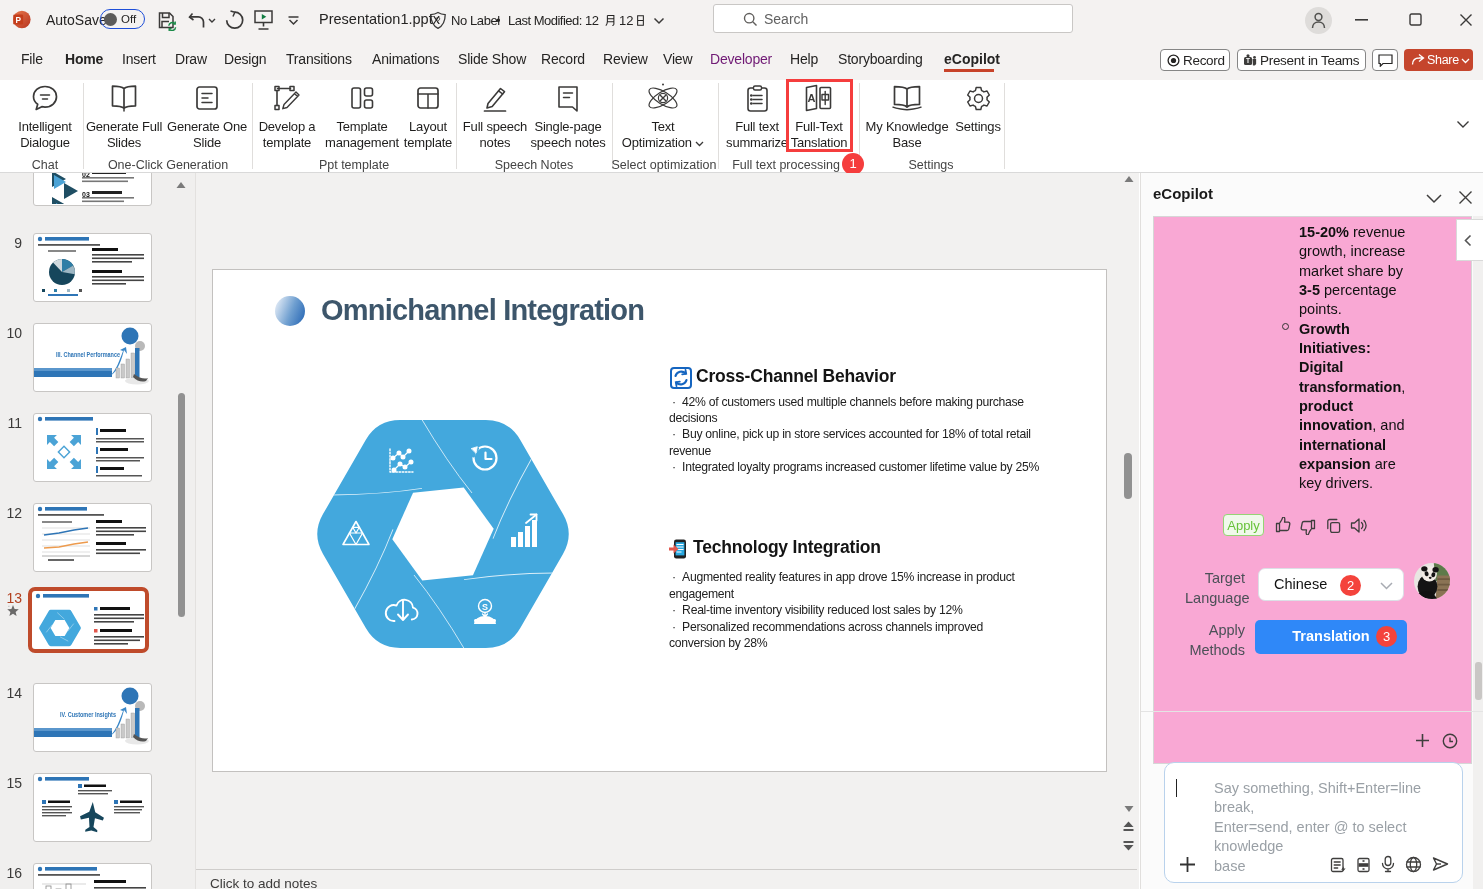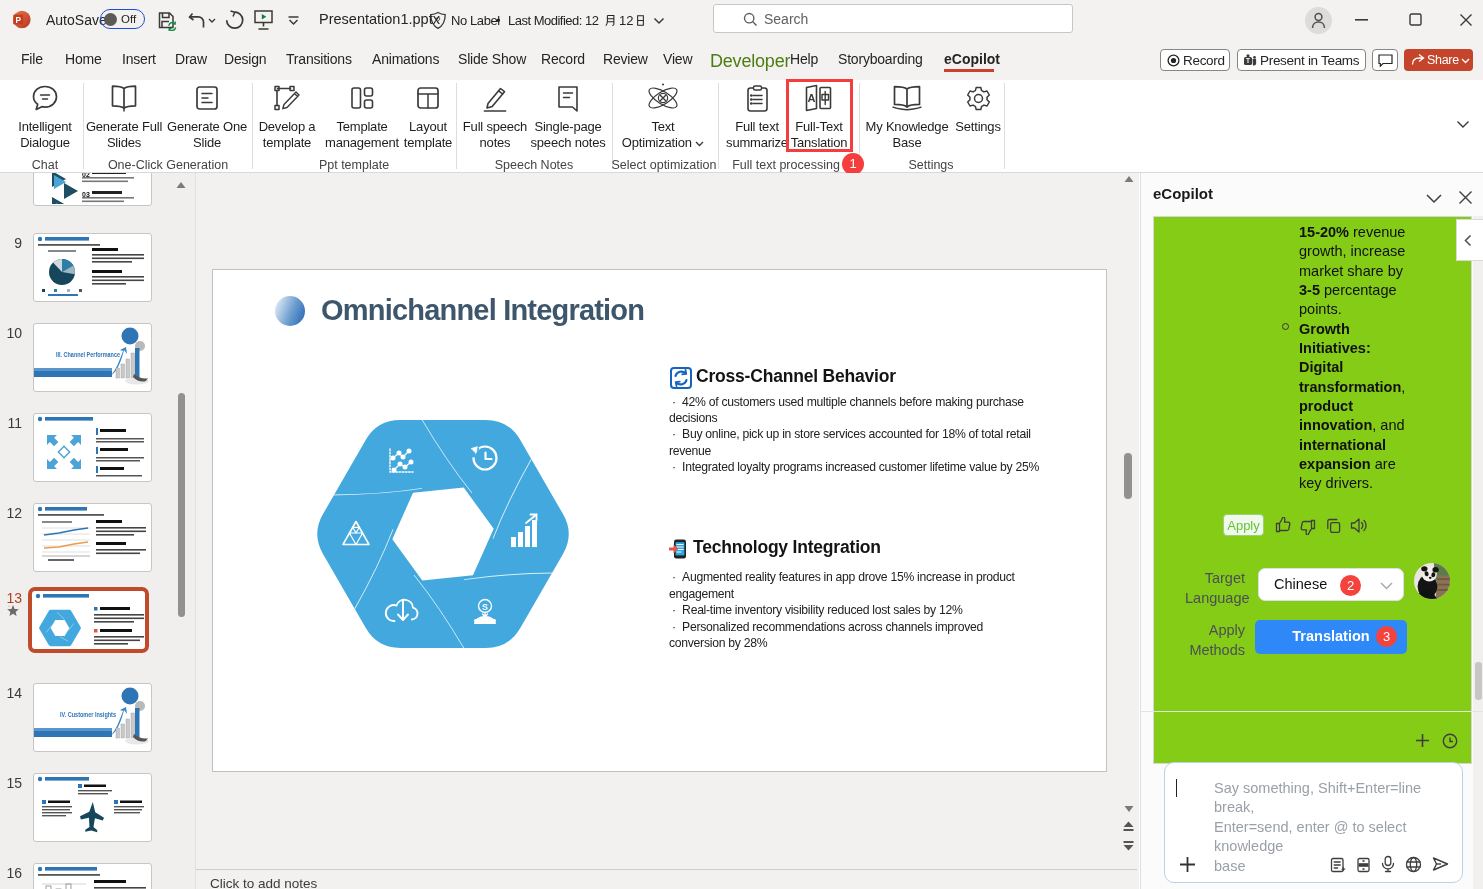--- a/index.html
+++ b/index.html
@@ -18,21 +18,21 @@
 
 #leftpanel { left:0; top:173px; width:195px; height:716px; background:#f0efee; overflow:hidden; }
 .thumbnum { position:absolute; font-size:14px; color:#3b3a39; width:20px; text-align:right;}
 .thumb { position:absolute; left:33px; width:119px; height:69px; background:#fff; border:1px solid #c8c6c4; border-radius:3px; overflow:hidden;}
 
 #editor { left:195px; top:173px; width:944px; height:716px; background:#f2f1f0; }
 #slide { position:absolute; left:17px; top:96px; width:895px; height:503px; background:#fff; border:1px solid #c3c1bf; }
 #notesbar { position:absolute; left:1px; top:696px; width:941px; height:20px; border-top:1px solid #cfcdcb; background:#f2f1f0;}
 
 #rightpanel { left:1140px; top:173px; width:343px; height:716px; background:#fbfbfb; border-left:1px solid #e1dfdd; }
-#convo { position:absolute; left:12px; top:43px; width:319px; height:548px; background:#84cc16; border:1px solid #d6d6d6; }
+#convo { position:absolute; left:12px; top:43px; width:319px; height:548px; background:#f9a8d4; border:1px solid #d6d6d6; }
 .blt { display:inline-block; width:10px; text-align:center; }
 .msg { position:absolute; left:145px; top:6px; width:130px; font-size:14.5px; line-height:19.35px; color:#111; white-space:nowrap; }
 </style>
 </head>
 <body>
 <div id="titlebar" class="abs">
   <svg class="abs" style="left:12px;top:10px" width="19" height="19" viewBox="0 0 23 23">
       <defs>
         <linearGradient id="pptg" x1="0" y1="0" x2="1" y2="1">
           <stop offset="0" stop-color="#e8794e"></stop>
@@ -110,31 +110,31 @@
     </svg>
   <svg class="abs" style="left:1409px;top:13px" width="13" height="13" viewBox="0 0 13 13" fill="none" stroke="#3b3a39" stroke-width="1.4">
       <rect x="1" y="1" width="11" height="11" rx="1.5"></rect>
     </svg>
   <svg class="abs" style="left:1459px;top:13px" width="14" height="14" viewBox="0 0 14 14" fill="none" stroke="#3b3a39" stroke-width="1.4">
       <path d="M1.5 1.5 L12.5 12.5 M12.5 1.5 L1.5 12.5"></path>
     </svg>
 </div>
 <div id="tabrow" class="abs">
   <div class="abs" style="left:21px;top:6px;font-size:14px;letter-spacing:-0.2px;color:#252423;">File</div>
-  <div class="abs" style="left:65px;top:6px;font-size:14px;letter-spacing:-0.2px;color:#252423;">Home</div>
+  <div class="abs" style="left:65px;top:6px;font-size:14px;letter-spacing:-0.2px;color:#252423;font-weight:bold;">Home</div>
   <div class="abs" style="left:122px;top:6px;font-size:14px;letter-spacing:-0.2px;color:#252423;">Insert</div>
   <div class="abs" style="left:175px;top:6px;font-size:14px;letter-spacing:-0.2px;color:#252423;">Draw</div>
   <div class="abs" style="left:224px;top:6px;font-size:14px;letter-spacing:-0.2px;color:#252423;">Design</div>
   <div class="abs" style="left:286px;top:6px;font-size:14px;letter-spacing:-0.2px;color:#252423;">Transitions</div>
   <div class="abs" style="left:372px;top:6px;font-size:14px;letter-spacing:-0.2px;color:#252423;">Animations</div>
   <div class="abs" style="left:458px;top:6px;font-size:14px;letter-spacing:-0.2px;color:#252423;">Slide Show</div>
   <div class="abs" style="left:541px;top:6px;font-size:14px;letter-spacing:-0.2px;color:#252423;">Record</div>
   <div class="abs" style="left:603px;top:6px;font-size:14px;letter-spacing:-0.2px;color:#252423;">Review</div>
   <div class="abs" style="left:663px;top:6px;font-size:14px;letter-spacing:-0.2px;color:#252423;">View</div>
-  <div class="abs" style="left:710px;top:6px;font-size:18px;letter-spacing:-0.2px;color:#4d7c0f;">Developer</div>
+  <div class="abs" style="left:710px;top:6px;font-size:14px;letter-spacing:-0.2px;color:#701a75;">Developer</div>
   <div class="abs" style="left:790px;top:6px;font-size:14px;letter-spacing:-0.2px;color:#252423;">Help</div>
   <div class="abs" style="left:838px;top:6px;font-size:14px;letter-spacing:-0.2px;color:#252423;">Storyboarding</div>
   <div class="abs" style="left:944px;top:6px;font-size:14px;font-weight:bold;color:#252423;">eCopilot</div>
   <div class="abs" style="left:944px;top:24px;width:50px;height:2.5px;background:#c8432a;"></div>
   <div class="abs" style="left:1160px;top:4px;width:70px;height:22px;border:1px solid #868686;border-radius:4px;background:#fff;">
     <svg class="abs" style="left:6px;top:4px" width="13" height="13" viewBox="0 0 13 13">
         <circle cx="6.5" cy="6.5" r="5.4" fill="none" stroke="#252423" stroke-width="1.3"></circle>
         <circle cx="6.5" cy="6.5" r="2.6" fill="#252423"></circle>
       </svg>
     <div class="abs" style="left:22px;top:3px;font-size:13.5px;letter-spacing:-0.3px;color:#252423;">Record</div>

